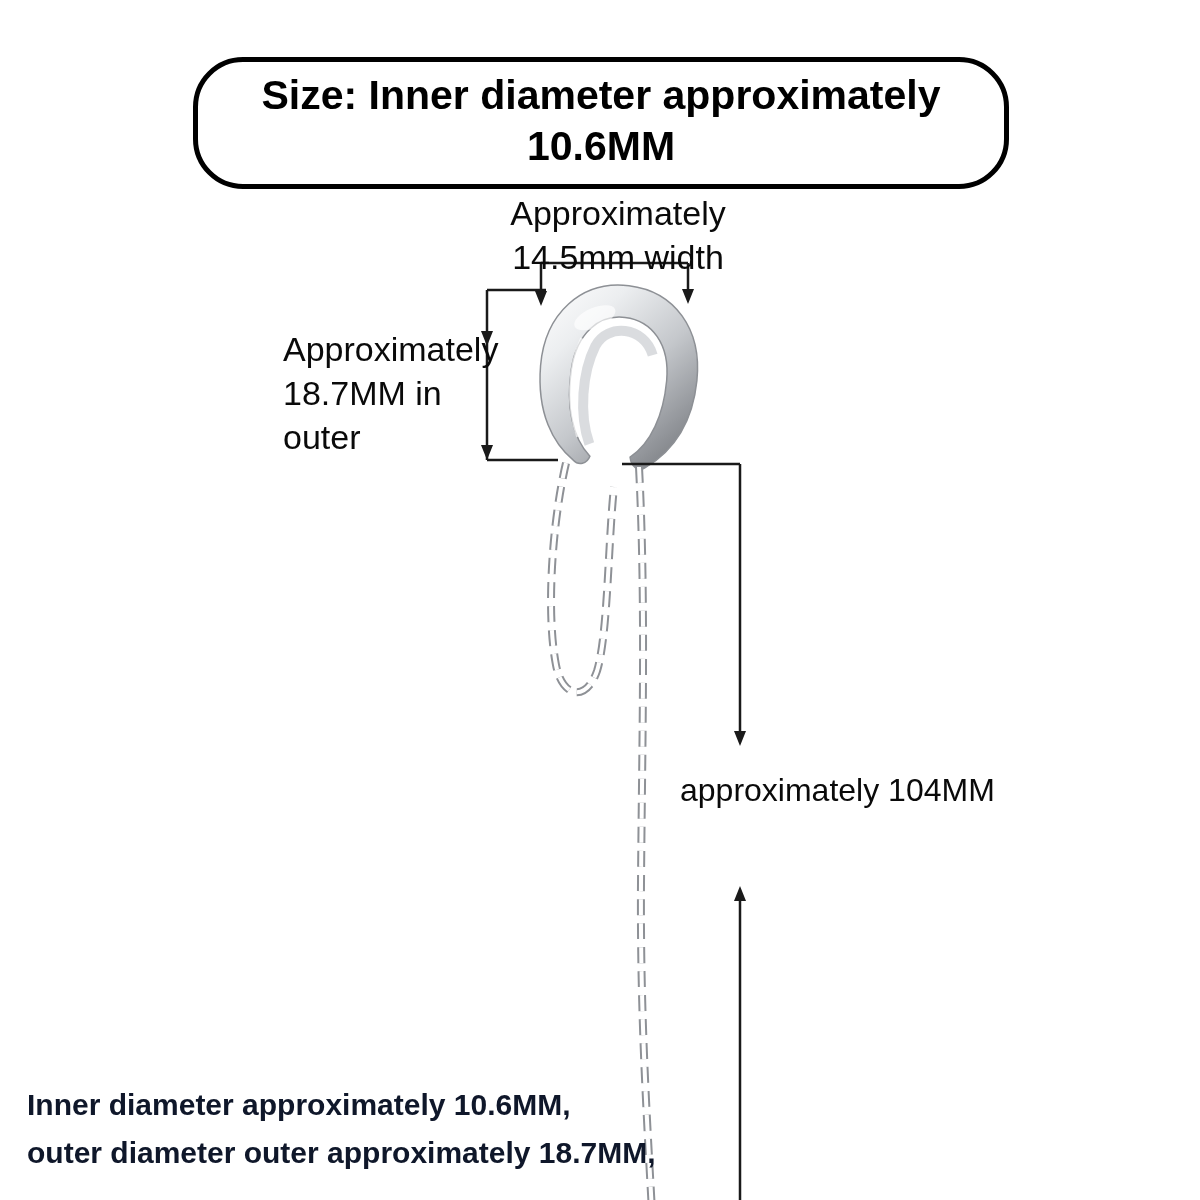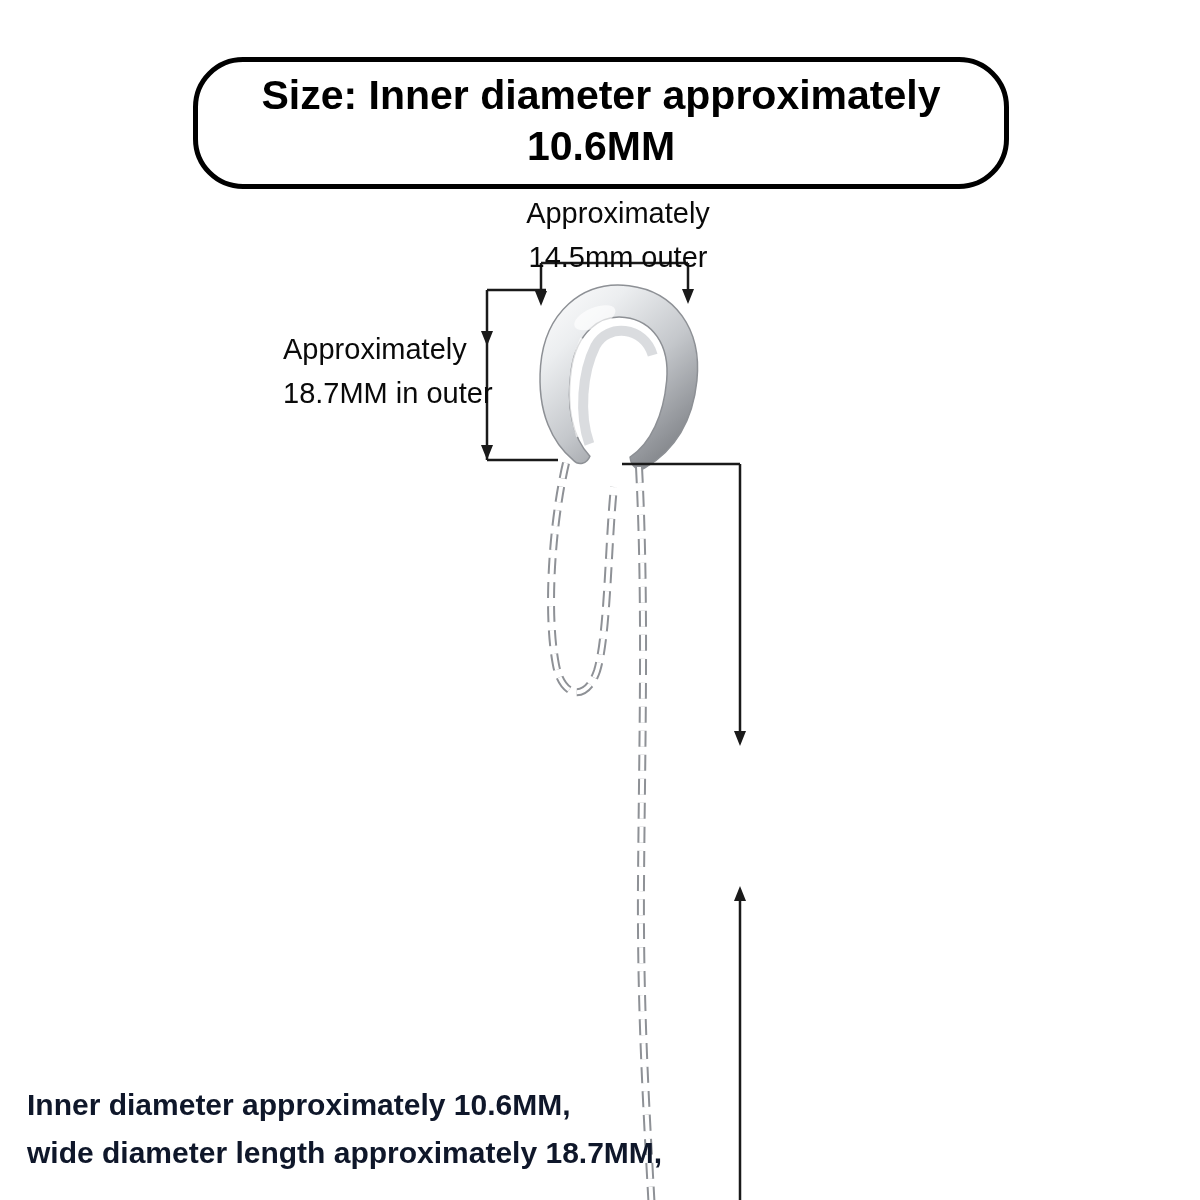--- a/index.html
+++ b/index.html
@@ -24,21 +24,21 @@
     width: 806px;
     border: 5px solid #000000;
     border-radius: 50px;
     padding: 8px 0 12px 0;
     text-align: center;
     font-size: 41px;
     font-weight: 700;
     line-height: 51px;
     background: #ffffff;
   }
-  .dim-label { position: absolute; font-size: 29px; line-height: 44px; color: #0a0a0a; }
+  .dim-label { position: absolute; font-size: 34px; line-height: 44px; color: #0a0a0a; }
   .width-label  { left: 498px; top: 148px; width: 240px; text-align: center; }
   .length-label { left: 283px; top: 284px; width: 210px; text-align: left; }
   .chain-label  { left: 680px; top: 720px; width: 330px; font-size: 32px; line-height: 54px; }
   .footnote {
     position: absolute;
     left: 27px; top: 1038px;
     font-size: 30px;
     font-weight: 700;
     line-height: 48px;
     color: #0f172a;
@@ -109,29 +109,30 @@
       <line x1="740" y1="856" x2="740" y2="1186"></line>
     </g>
   </svg>
 
   <div class="size-box">
     <div>Size: Inner diameter approximately 10.6MM</div>
   </div>
 
   <div class="dim-label width-label">
     <div>Approximately</div>
-    <div>14.5mm outer</div>
+    <div>14.5mm width</div>
   </div>
 
   <div class="dim-label length-label">
     <div>Approximately</div>
     <div>18.7MM in outer</div>
   </div>
 
   <div class="dim-label chain-label">
+    <div>approximately 104MM</div>
   </div>
 
   <div class="footnote">
     <div>Inner diameter approximately 10.6MM,</div>
-    <div>wide diameter length approximately 18.7MM,</div>
+    <div>outer diameter outer approximately 18.7MM,</div>
   </div>
 
 </div>
 
 </body></html>

